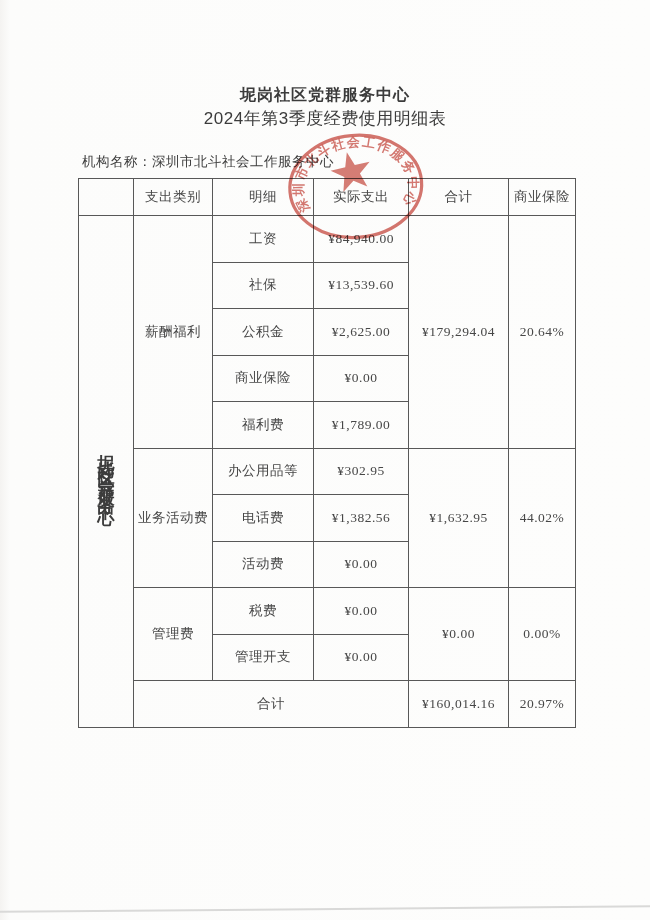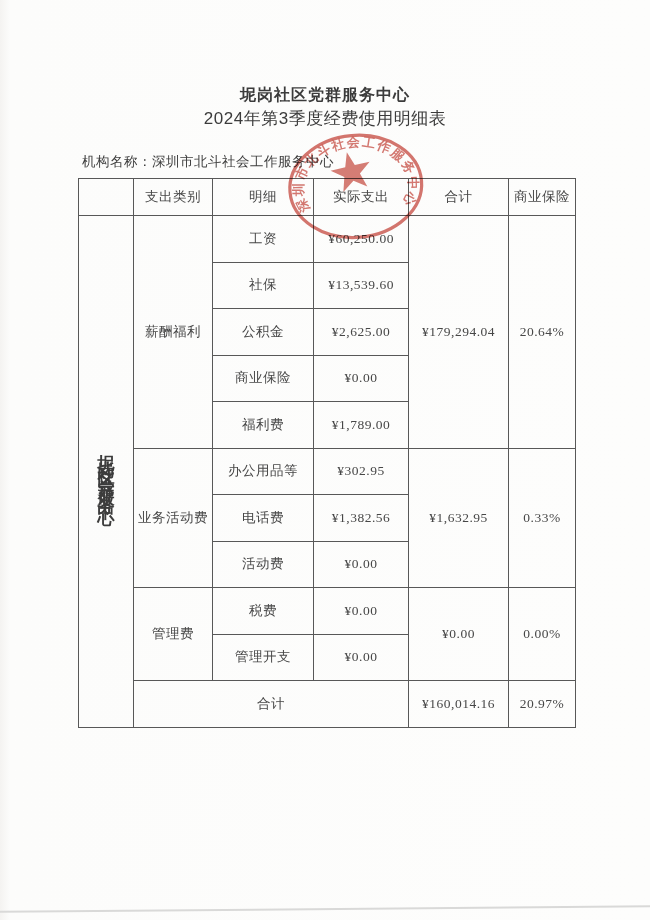--- a/index.html
+++ b/index.html
@@ -100,21 +100,21 @@
     <th>合计</th>
     <th>商业保险</th>
   </tr>
 
   <tr class="r">
     <td class="side-cell" rowspan="11">
       <div class="side-label">坭岗社区党群服务中心</div>
     </td>
     <td rowspan="5">薪酬福利</td>
     <td>工资</td>
-    <td class="amount">¥60,250.00</td>
+    <td class="amount">¥84,940.00</td>
     <td class="amount" rowspan="5">¥179,294.04</td>
     <td class="ratio" rowspan="5">20.64%</td>
   </tr>
   <tr class="r">
     <td>社保</td>
     <td class="amount">¥13,539.60</td>
   </tr>
   <tr class="r">
     <td>公积金</td>
     <td class="amount">¥2,625.00</td>
@@ -126,21 +126,21 @@
   <tr class="r">
     <td>福利费</td>
     <td class="amount">¥1,789.00</td>
   </tr>
 
   <tr class="r">
     <td rowspan="3">业务活动费</td>
     <td>办公用品等</td>
     <td class="amount">¥302.95</td>
     <td class="amount" rowspan="3">¥1,632.95</td>
-    <td class="ratio" rowspan="3">0.33%</td>
+    <td class="ratio" rowspan="3">44.02%</td>
   </tr>
   <tr class="r">
     <td>电话费</td>
     <td class="amount">¥1,382.56</td>
   </tr>
   <tr class="r">
     <td>活动费</td>
     <td class="amount">¥0.00</td>
   </tr>
 

